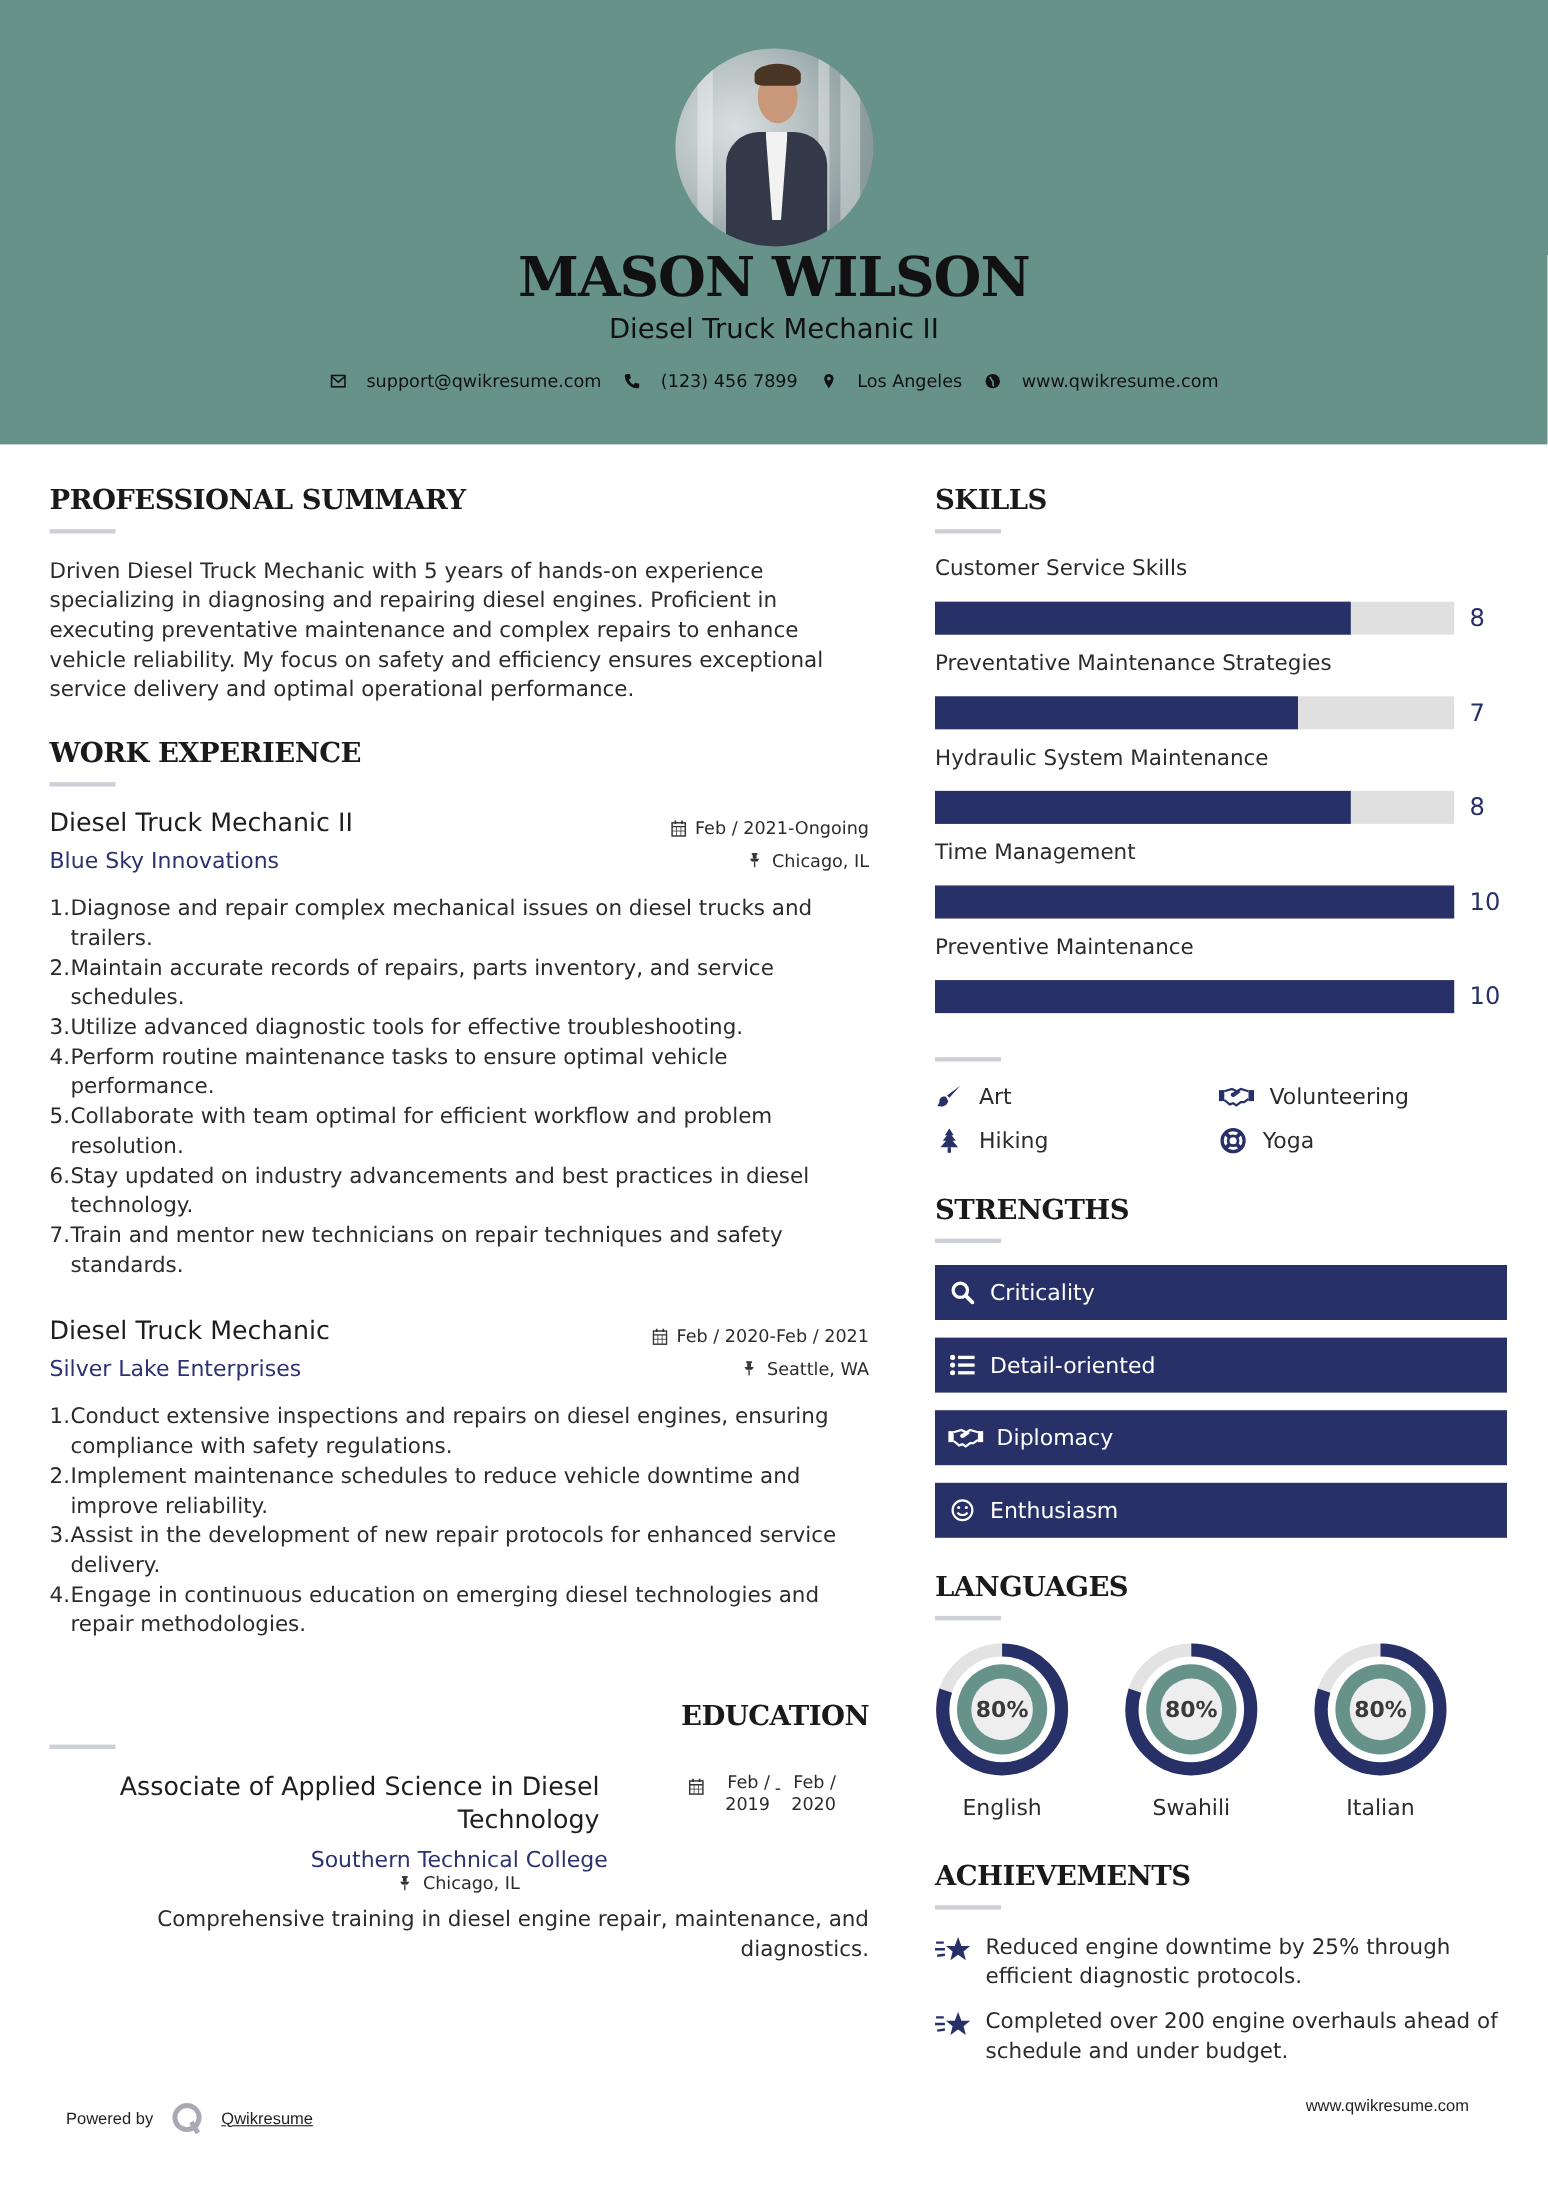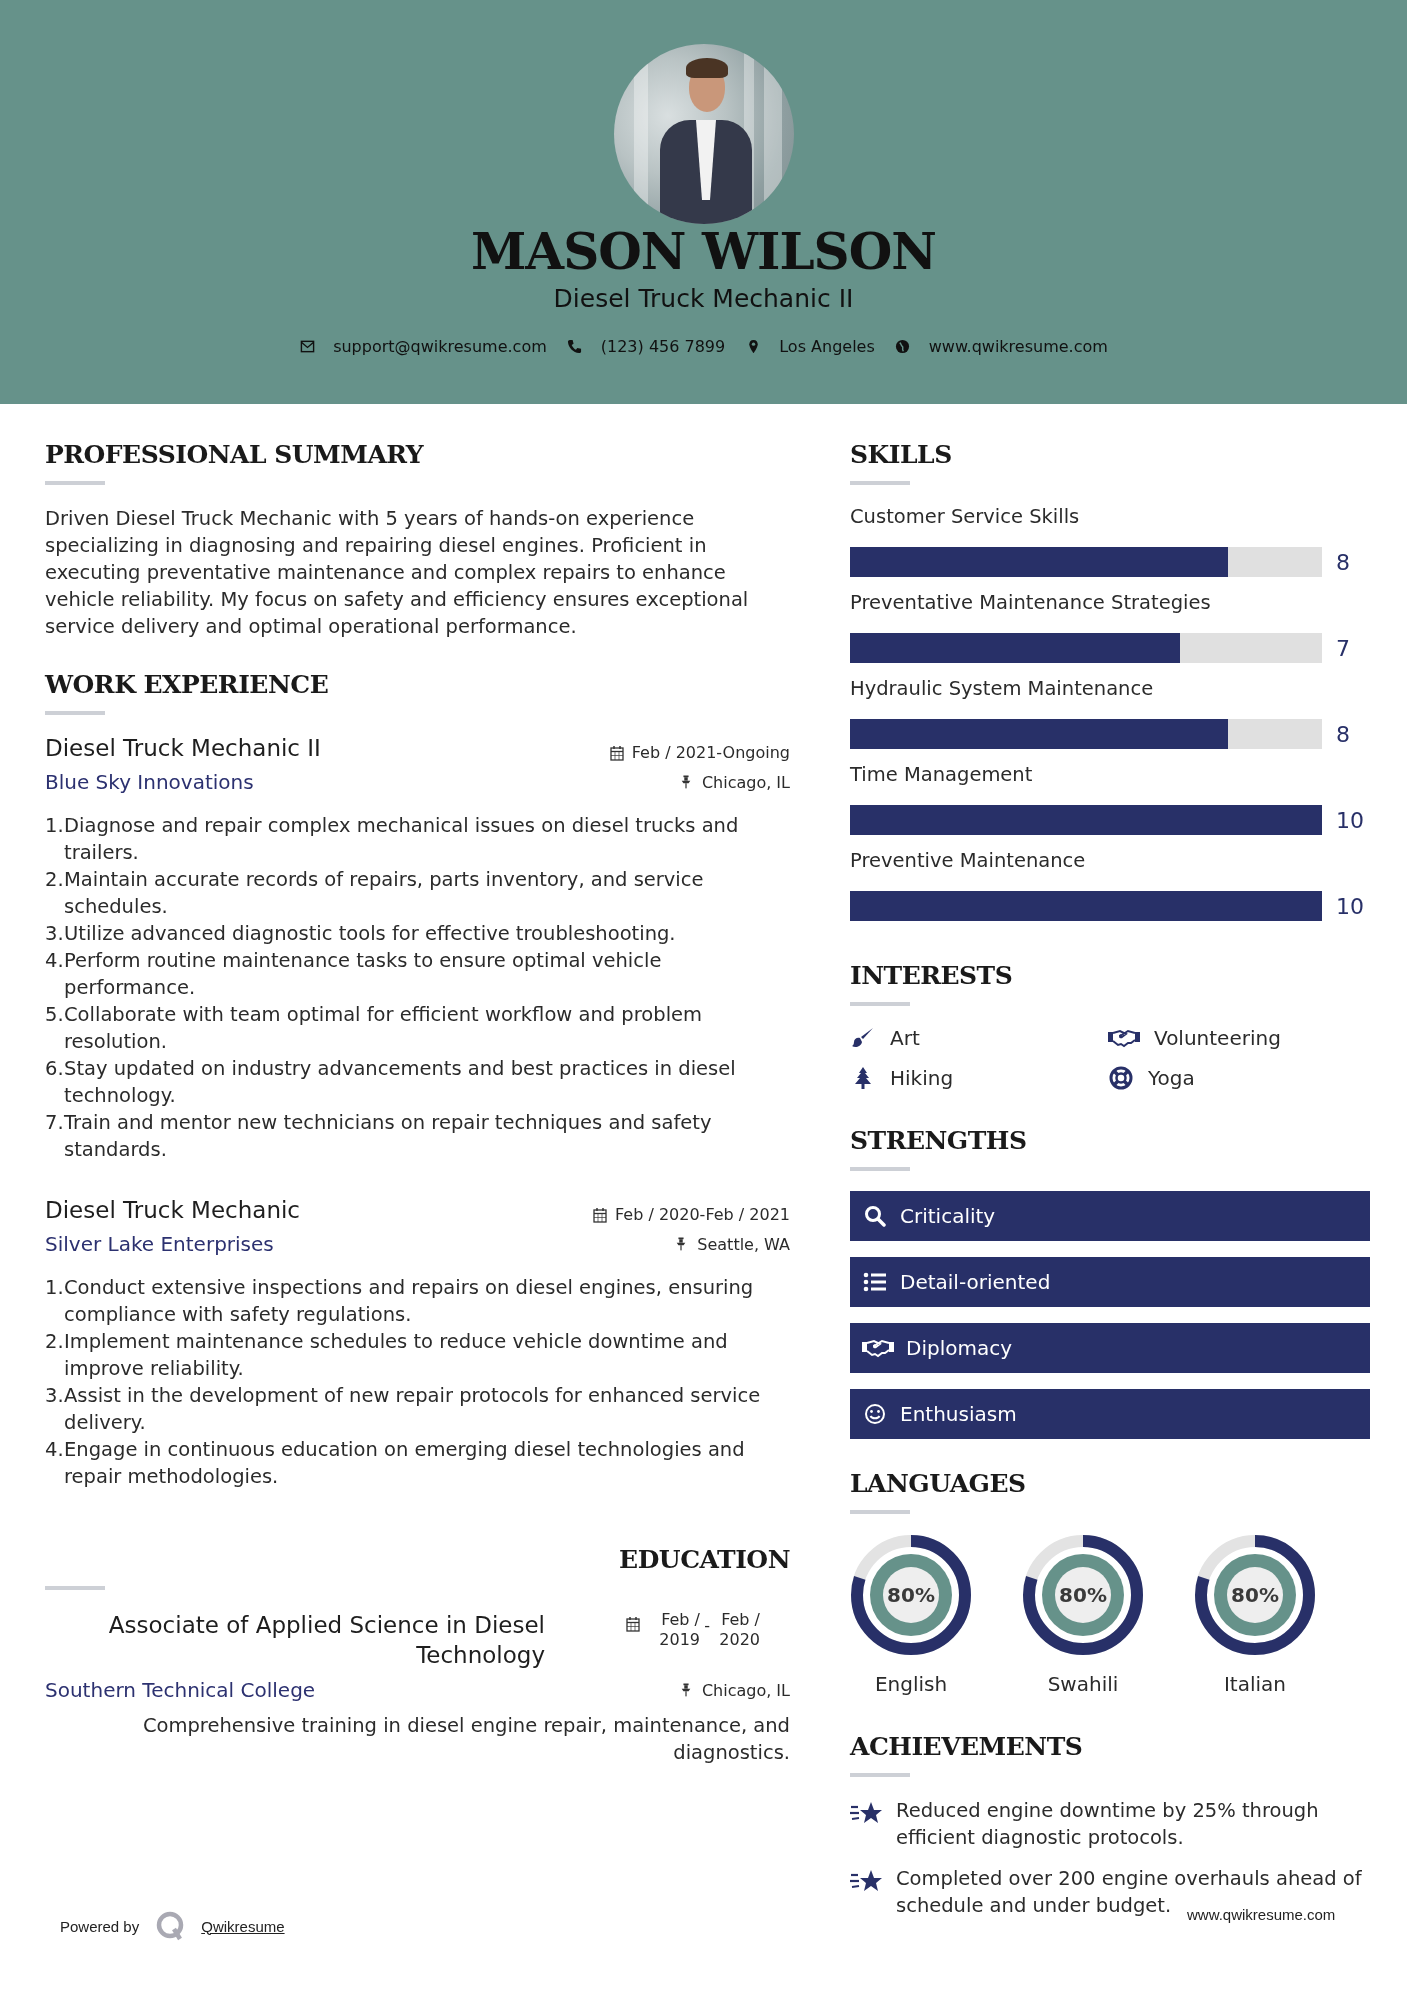--- a/index.html
+++ b/index.html
@@ -301,21 +301,21 @@
           <div>Feb /</div>
           <div>2019</div>
         </div>
         <div class="dash">-</div>
         <div class="d">
           <div>Feb /</div>
           <div>2020</div>
         </div>
       </div>
     </div>
-    <div class="job-company-row" style="margin-top:8px;">
+    <div class="job-company-row" style="margin-top:8px;flex-direction:column;">
       <div class="company">Southern Technical College</div>
       <div class="job-meta" style="margin-top:0">
         <span class="mi">
           <svg viewBox="0 0 14 16" width="12" height="15">
               <rect x="4" y="1" width="6" height="2" fill="#333"></rect>
               <rect x="5" y="3" width="4" height="4" fill="#333"></rect>
               <polygon points="2,7 12,7 10,10 4,10" fill="#333"></polygon>
               <rect x="6.3" y="10" width="1.4" height="6" fill="#333"></rect>
             </svg>
         </span>
@@ -373,21 +373,20 @@
       <div class="skill-row">
         <div class="skill-bar">
             <div class="skill-fill" style="width:100%"></div>
           </div>
         <div class="skill-val">10</div>
       </div>
     </div>
   </section>
 
   <section style="margin-top:26px;">
-    <div class="sec-title">INTERESTS</div>
     <div class="sec-rule"></div>
     <div class="interests">
       <div class="interest">
         <span class="ii">
           <svg viewBox="0 0 24 24" width="24" height="24">
               <path d="M22 2 L12 13 L10 11 Z" fill="#283068"></path>
               <path d="M9 12 C6 11 3 13 3 16 C3 19 1 20 1 20 C4 22 10 21 11 16 Z" fill="#283068"></path>
             </svg>
         </span>
         <span>Art</span>

